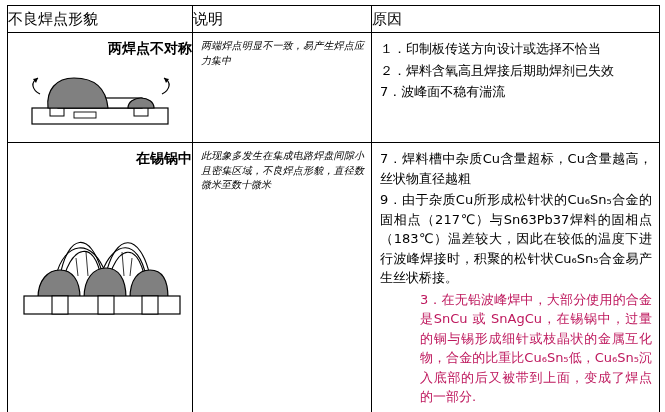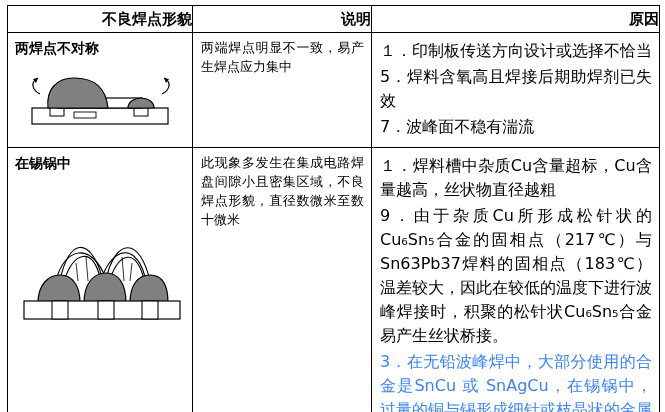--- a/index.html
+++ b/index.html
@@ -29,50 +29,52 @@
   table.defect-table td, table.defect-table th {
     border: 1px solid #000000;
     vertical-align: top;
     padding: 0;
   }
   .col-a { width: 184px; }
   .col-b { width: 178px; }
   .col-c { width: 287px; }
 
   thead th {
-    text-align: right;
-    font-weight: bold;
+    text-align: left;
+    font-weight: normal;
     font-size: 15px;
     height: 26px;
     line-height: 26px;
     padding: 0;
   }
 
   .cell-pad {
     padding: 6px 7px 6px 8px;
   }
   .desc-text {
-    font-size: 13px;
+    font-size: 10px;
     line-height: 1.45;
     text-align: justify;
+    font-style: italic;
   }
   .cause-list {
-    font-size: 16px;
+    font-size: 13px;
     line-height: 1.5;
     text-align: justify;
   }
   .cause-item {
     margin-bottom: 2px;
   }
-  .cause-item.blue { color: #3b82f6; }
+  .cause-item.blue { color: #be185d; margin-left: 40px; }
 
   .row-label {
     font-weight: bold;
     font-size: 14px;
     padding: 7px 0 0 7px;
+    text-align: right;
   }
 
   
   .fig1-wrap {
     position: relative;
     height: 78px;
     margin: 2px 0 4px 0;
   }
   .fig1 { position: absolute; left: 14px; top: 0; }
 
@@ -124,21 +126,21 @@
               <path d="M142 18 l5 1 l-3 4 z" fill="#000000"></path>
             </svg>
           </div>
         </td>
         <td class="col-b">
           <div class="cell-pad desc-text">两端焊点明显不一致，易产生焊点应力集中</div>
         </td>
         <td class="col-c">
           <div class="cell-pad cause-list">
             <div class="cause-item">１．印制板传送方向设计或选择不恰当</div>
-            <div class="cause-item">5．焊料含氧高且焊接后期助焊剂已失效</div>
+            <div class="cause-item">２．焊料含氧高且焊接后期助焊剂已失效</div>
             <div class="cause-item">7．波峰面不稳有湍流</div>
           </div>
         </td>
       </tr>
 
       <tr>
         <td class="col-a">
           <div class="row-label">在锡锅中</div>
           <div class="fig2-wrap">
             <svg class="fig2" width="172" height="150" viewBox="0 0 172 150">
@@ -165,21 +167,21 @@
               <rect x="82" y="116" width="16" height="18" fill="#ffffff" stroke="#000000" stroke-width="1.1"></rect>
               <rect x="126" y="116" width="16" height="18" fill="#ffffff" stroke="#000000" stroke-width="1.1"></rect>
             </svg>
           </div>
         </td>
         <td class="col-b">
           <div class="cell-pad desc-text">此现象多发生在集成电路焊盘间隙小且密集区域，不良焊点形貌，直径数微米至数十微米</div>
         </td>
         <td class="col-c">
           <div class="cell-pad cause-list">
-            <div class="cause-item">１．焊料槽中杂质Cu含量超标，Cu含量越高，丝状物直径越粗</div>
+            <div class="cause-item">7．焊料槽中杂质Cu含量超标，Cu含量越高，丝状物直径越粗</div>
             <div class="cause-item">9．由于杂质Cu所形成松针状的Cu₆Sn₅合金的固相点（217℃）与Sn63Pb37焊料的固相点（183℃）温差较大，因此在较低的温度下进行波峰焊接时，积聚的松针状Cu₆Sn₅合金易产生丝状桥接。</div>
             <div class="cause-item blue">3．在无铅波峰焊中，大部分使用的合金是SnCu 或 SnAgCu，在锡锅中，过量的铜与锡形成细针或枝晶状的金属互化物，合金的比重比Cu₆Sn₅低，Cu₆Sn₅沉入底部的后又被带到上面，变成了焊点的一部分.</div>
           </div>
         </td>
       </tr>
 
     </tbody>
   </table>
 </div>
 

